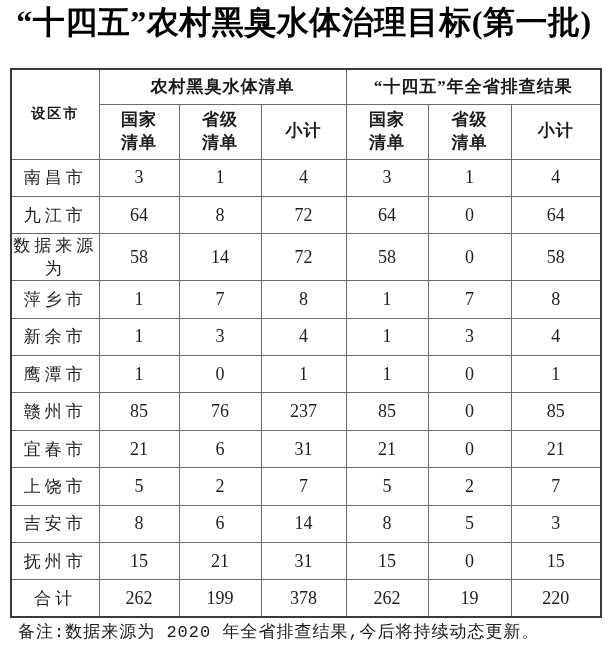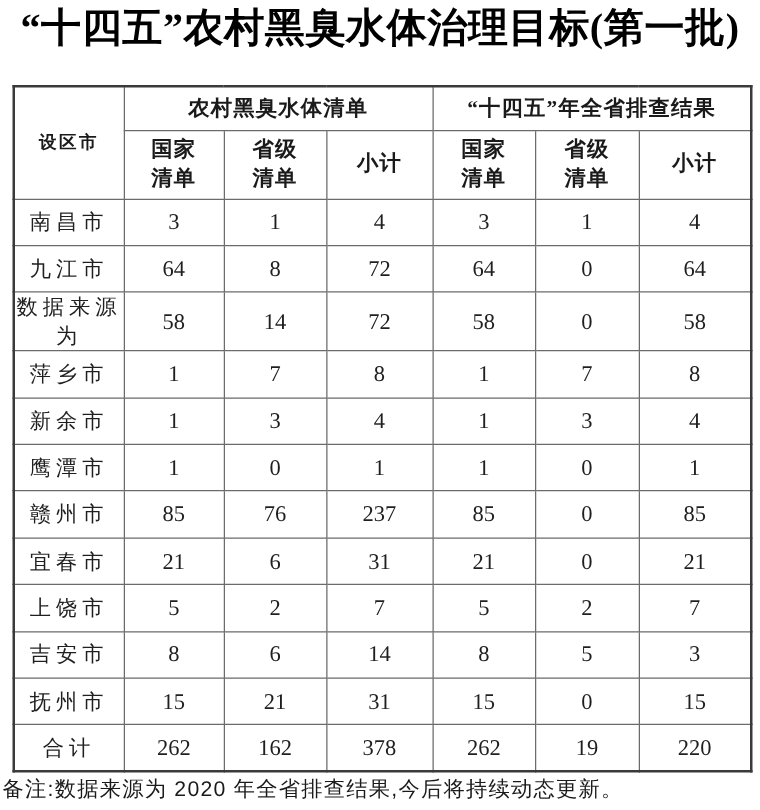--- a/index.html
+++ b/index.html
@@ -70,23 +70,23 @@
     font-size: 18px;
     color: #1f1f1f;
   }
   tbody td.city {
     font-size: 17px;
     letter-spacing: 4px;
   }
   .note {
     position: absolute;
     top: 620px;
-    left: 2px;
+    left: 18px;
     width: 590px;
-    font-family: Liberation Sans, sans-serif;
+    font-family: Liberation Mono, monospace;
     font-size: 17px;
     color: #1a1a1a;
     letter-spacing: 1px;
     white-space: nowrap;
   }
 </style>
 </head>
 <body>
 
 <div class="title">“十四五”农村黑臭水体治理目标(第一批)</div>
@@ -217,21 +217,21 @@
           <td>15</td>
           <td>21</td>
           <td>31</td>
           <td>15</td>
           <td>0</td>
           <td>15</td>
         </tr>
         <tr>
           <td class="city">合计</td>
           <td>262</td>
-          <td>162</td>
+          <td>199</td>
           <td>378</td>
           <td>262</td>
           <td>19</td>
           <td>220</td>
         </tr>
       </tbody>
   </table>
 </div>
 
 <div class="note">备注:数据来源为 2020 年全省排查结果,今后将持续动态更新。</div>

